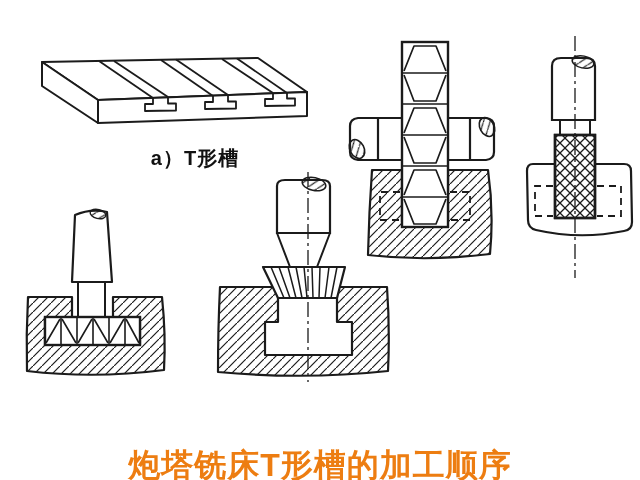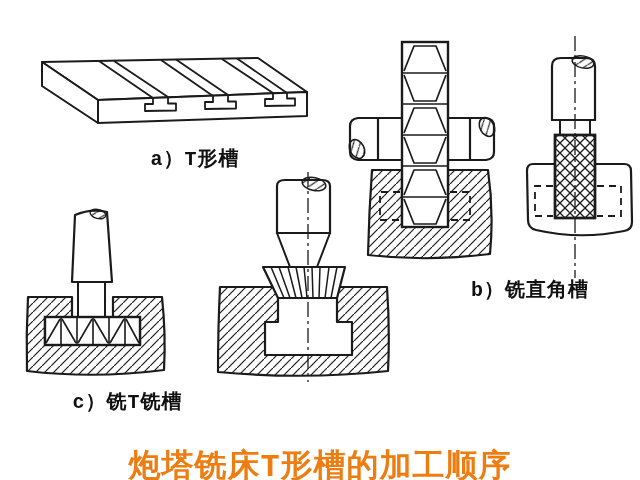--- a/index.html
+++ b/index.html
@@ -1,18 +1,18 @@
 <!DOCTYPE html>
 <html><head>
 <meta charset="utf-8">
 <style>
   html,body{margin:0;padding:0;background:#fff;}
   .stage{
     position:relative;width:640px;height:480px;background:#ffffff;overflow:hidden;
-    font-family:Liberation Mono, monospace;
+    font-family:Liberation Sans, sans-serif;
   }
   .abs{position:absolute;}
   .caption{
     position:absolute;font-weight:bold;font-size:20px;color:#111;
     text-align:center;letter-spacing:1px;white-space:nowrap;
   }
   .figtitle{
     position:absolute;left:0;top:444px;width:640px;text-align:center;
     font-weight:bold;font-size:32px;color:#ed7d11;letter-spacing:1px;white-space:nowrap;
   }
@@ -88,41 +88,39 @@
     </g>
     <g stroke="#1b1b1b">
       <path d="M27,92 L27,38 Q27,30 36,30 L61,30 Q70,30 70,38 L70,92 Z" fill="#ffffff" stroke-width="2.2"></path>
       <ellipse cx="58" cy="34" rx="11" ry="6" transform="rotate(12 58 34)" fill="url(#pR)" stroke-width="1.5"></ellipse>
       <rect x="35" y="92" width="30" height="15" fill="#ffffff" stroke-width="2"></rect>
       <rect x="30" y="107" width="40" height="83" fill="#ffffff" stroke-width="2.4"></rect>
       <rect x="30" y="107" width="40" height="83" fill="url(#pX)" stroke-width="2.4"></rect>
     </g>
     <path d="M50,8 L50,250" stroke="#1b1b1b" stroke-width="1.3" stroke-dasharray="15 4 3 4"></path>
   </svg>
-  <div class="caption" style="left:440px;top:276px;width:180px">b）铣直角槽</div>
 
   <svg class="abs" style="left:15px;top:195px" width="200" height="190" viewBox="0 0 200 190">
     <defs>
       <pattern id="pC" patternUnits="userSpaceOnUse" width="9" height="9">
         <path d="M-1,10 L10,-1" stroke="#1b1b1b" stroke-width="1.2"></path>
       </pattern>
     </defs>
     <g>
       <path d="M13,102 L57,102 L57,122 L30,122 L30,150 L125,150 L125,122 L98,122 L98,102 L147,102 Q151,140 149,175 Q80,184 12,176 Q11,139 13,102 Z" fill="url(#pC)" stroke="#1b1b1b" stroke-width="2.2" stroke-linejoin="round"></path>
     </g>
     <g stroke="#1b1b1b">
       <path d="M60,20 Q76,13 92,17 L97,87 L57,87 Z" fill="#ffffff" stroke-width="2.2" stroke-linejoin="round"></path>
       <ellipse cx="83" cy="19" rx="8" ry="4.5" transform="rotate(14 83 19)" fill="url(#pC)" stroke-width="1.4"></ellipse>
       <rect x="63" y="87" width="27" height="35" fill="#ffffff" stroke-width="2"></rect>
       <rect x="30" y="122" width="95" height="28" fill="#ffffff" stroke-width="2.4"></rect>
       <path d="M46,122 V150 M62,122 V150 M78,122 V150 M94,122 V150 M110,122 V150" fill="none" stroke-width="1.6"></path>
       <path d="M31,148 L45,124 M47,124 L61,148 M63,148 L77,124 M79,124 L93,148 M95,148 L109,124 M111,124 L124,148" fill="none" stroke-width="1.6"></path>
     </g>
   </svg>
-  <div class="caption" style="left:40px;top:388px;width:175px">c）铣T铣槽</div>
 
   <svg class="abs" style="left:210px;top:170px" width="185" height="215" viewBox="0 0 185 215">
     <defs>
       <pattern id="pD" patternUnits="userSpaceOnUse" width="9" height="9">
         <path d="M-1,10 L10,-1" stroke="#1b1b1b" stroke-width="1.2"></path>
       </pattern>
     </defs>
     <g>
       <path d="M10,117 L68,117 L68,152 L55,152 L55,185 L142,185 L142,152 L127,152 L127,117 L177,117 Q180,160 178,201 Q95,210 8,202 Q8,158 10,117 Z" fill="url(#pD)" stroke="#1b1b1b" stroke-width="2.2" stroke-linejoin="round"></path>
     </g>

